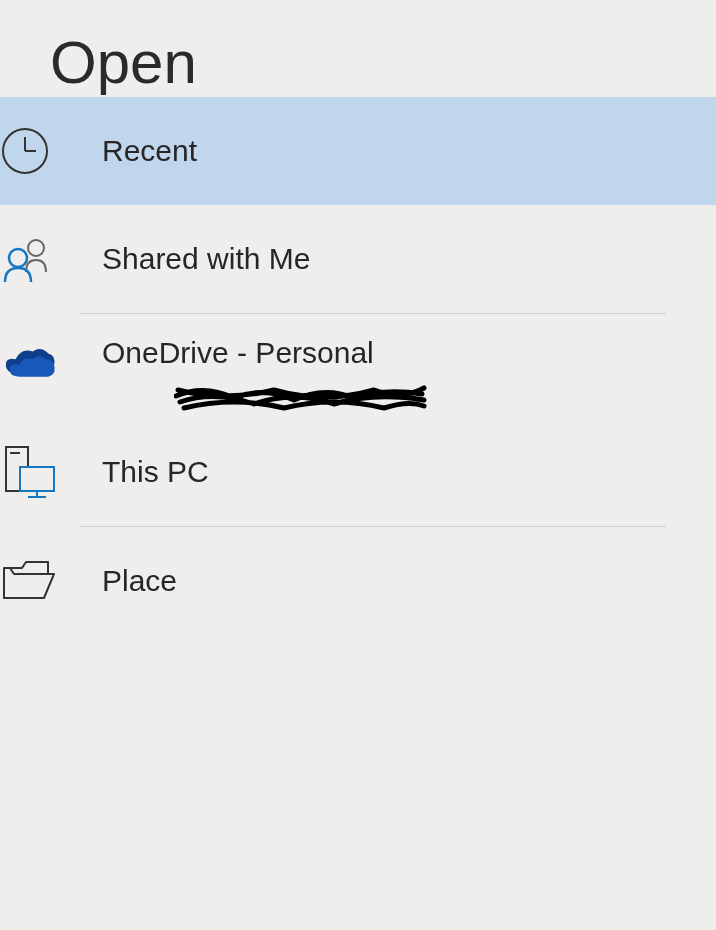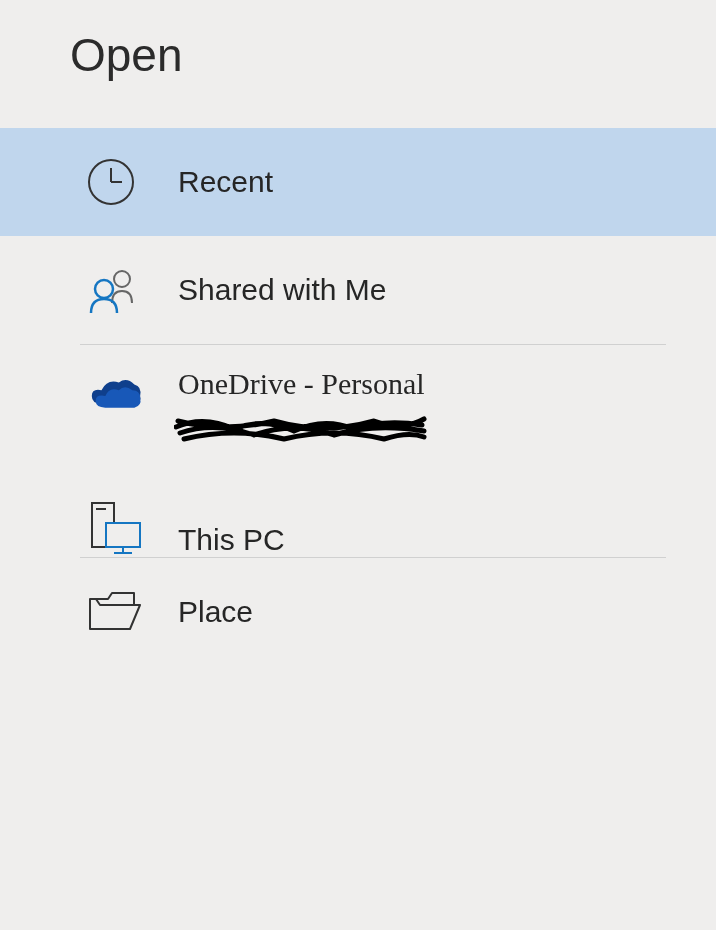--- a/index.html
+++ b/index.html
@@ -11,36 +11,35 @@
       font-family: "Segoe UI Light", "Segoe UI", -apple-system, sans-serif;
       background: #efeeed;
       width: 716px;
       height: 930px;
       overflow: hidden;
     }
     .container {
       padding: 28px 0 0 0;
     }
     .page-title {
-      font-size: 46px;
+      font-size: 60px;
       font-weight: 300;
       color: #2b2b2b;
-      padding-left: 70px;
-      margin-bottom: 46px;
+      padding-left: 50px;
     }
     .menu {
       list-style: none;
     }
     .menu-item {
       display: flex;
       align-items: center;
       height: 108px;
-      padding-left: 86px;
       cursor: pointer;
       position: relative;
+      gap: 10px;
     }
     .menu-item.selected {
       background: #c0d6ed;
     }
     .menu-item .icon {
       width: 58px;
       display: flex;
       align-items: center;
       justify-content: flex-start;
       flex-shrink: 0;
@@ -60,21 +59,20 @@
       border: none;
       border-top: 1px solid #d0d0d0;
       margin-left: 80px;
       margin-right: 50px;
     }
     .item-onedrive {
       height: 104px;
     }
     .item-thispc, .item-addplace {
       height: 108px;
-      align-items: flex-end;
     }
   </style>
 </head>
 <body>
 
 <div class="container">
   <h1 class="page-title">Open</h1>
 
   <ul class="menu">
 
@@ -105,21 +103,21 @@
 
     <hr class="divider">
 
     <li class="menu-item item-onedrive">
       <span class="icon">
         <svg width="60" height="42" viewBox="0 0 60 42">
           <path d="M 16 14 Q 22 2 34 6 Q 42 0 50 8 Q 58 10 56 20 Q 58 26 50 28 L 16 28 Q 6 28 6 20 Q 6 12 16 14 Z" fill="#0f3f8c"></path>
           <path d="M 20 20 Q 24 10 34 14 Q 40 8 48 14 Q 56 14 56 22 Q 58 30 50 32 L 20 32 Q 10 32 10 25 Q 10 18 20 20 Z" fill="#1858b8"></path>
         </svg>
       </span>
-      <span class="label" style="margin-top:-26px;font-family:Liberation Serif, serif;">OneDrive - Personal</span>
+      <span class="label" style="margin-top:-26px;">OneDrive - Personal</span>
       <span class="sublabel-scribble">
         <svg width="260" height="34" viewBox="0 0 260 34">
           <path d="M 2 16 Q 30 4 60 18 Q 90 6 120 20 Q 150 6 180 18 Q 210 8 248 14
                    M 6 22 Q 40 10 80 24 Q 120 10 160 24 Q 200 12 250 20
                    M 4 10 Q 50 22 100 10 Q 150 24 200 10 Q 230 20 250 8
                    M 10 28 Q 60 16 110 28 Q 160 16 210 28 Q 235 20 250 26" fill="none" stroke="#000" stroke-width="5" stroke-linecap="round"></path>
         </svg>
       </span>
     </li>
 

